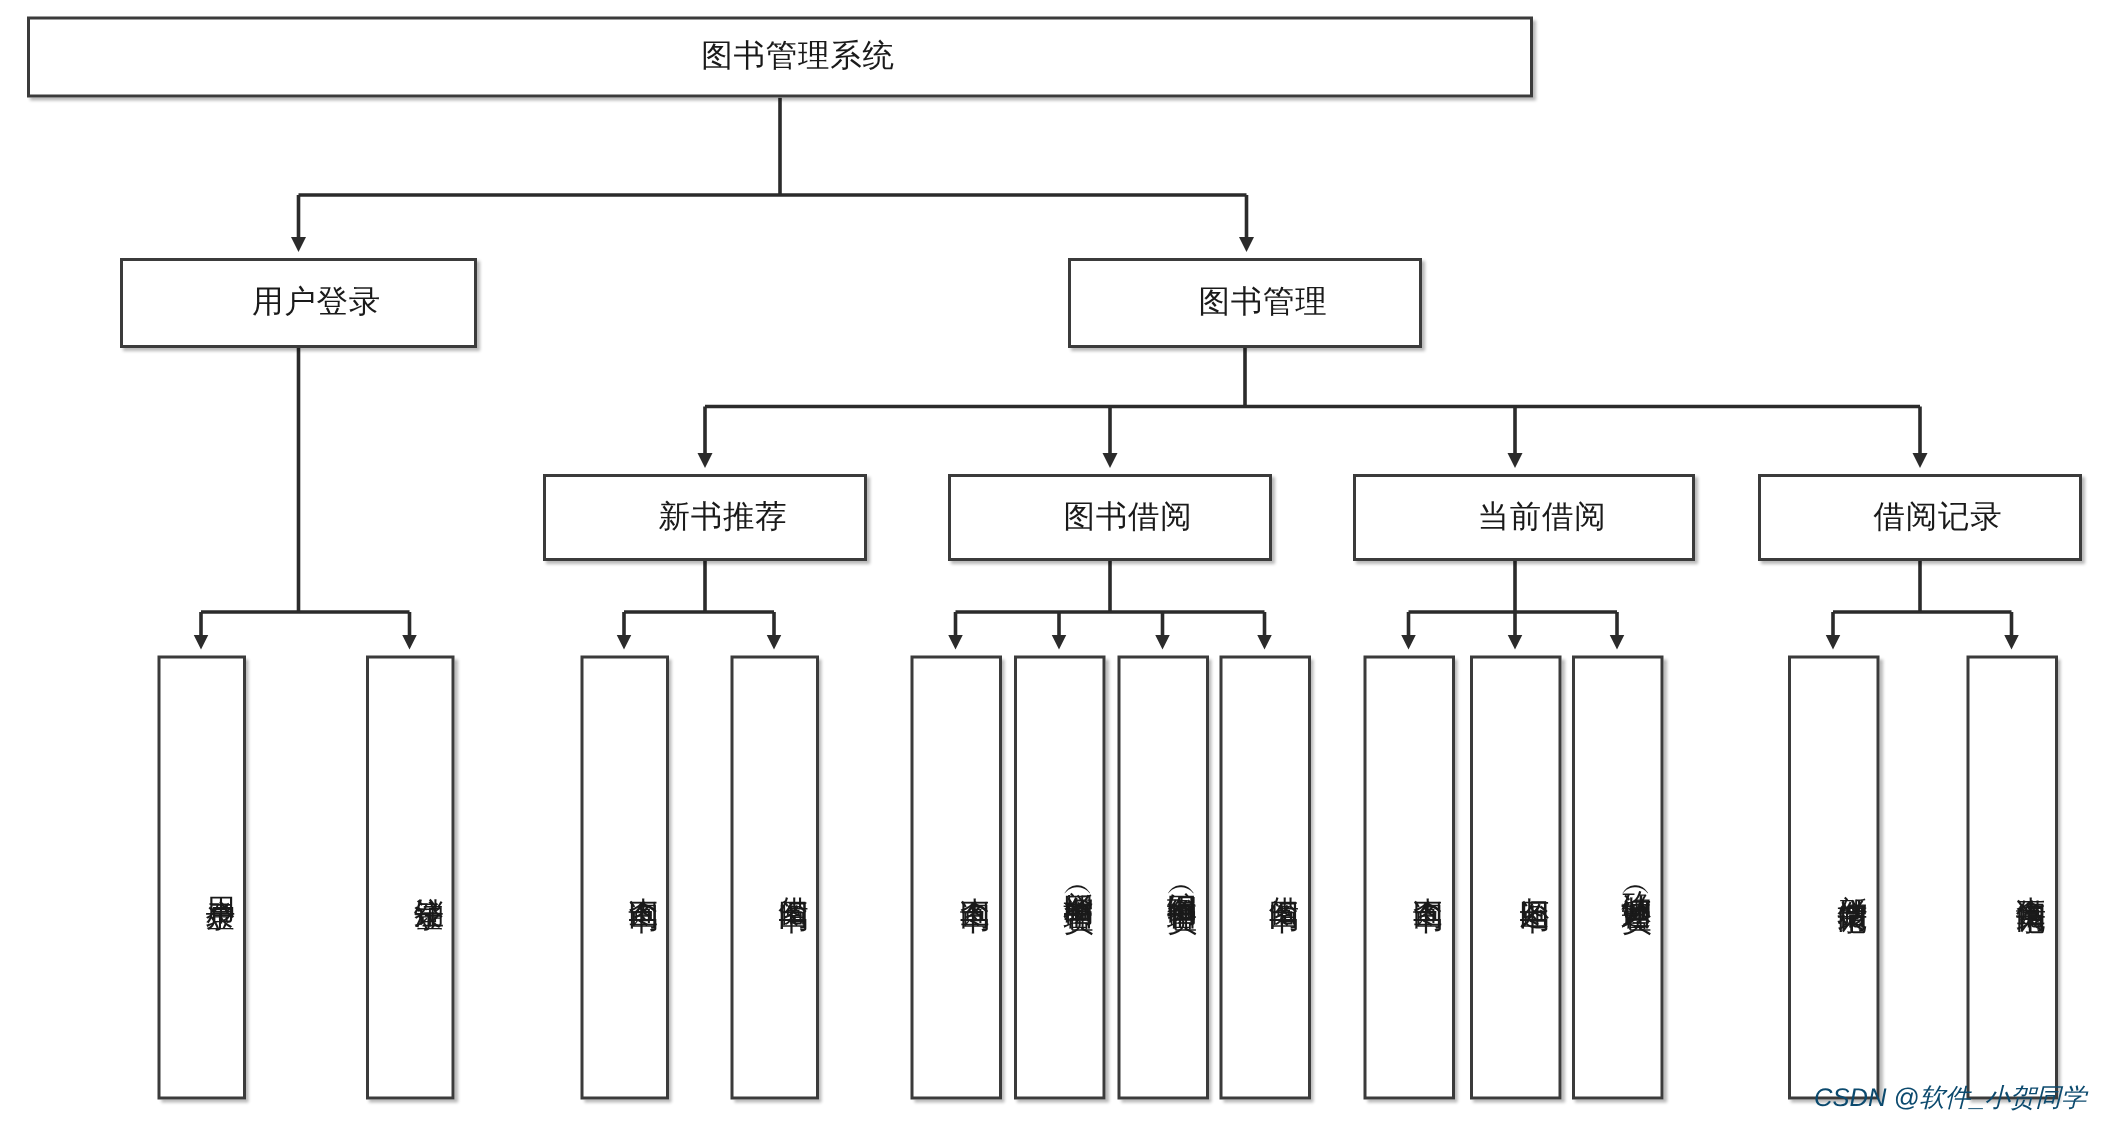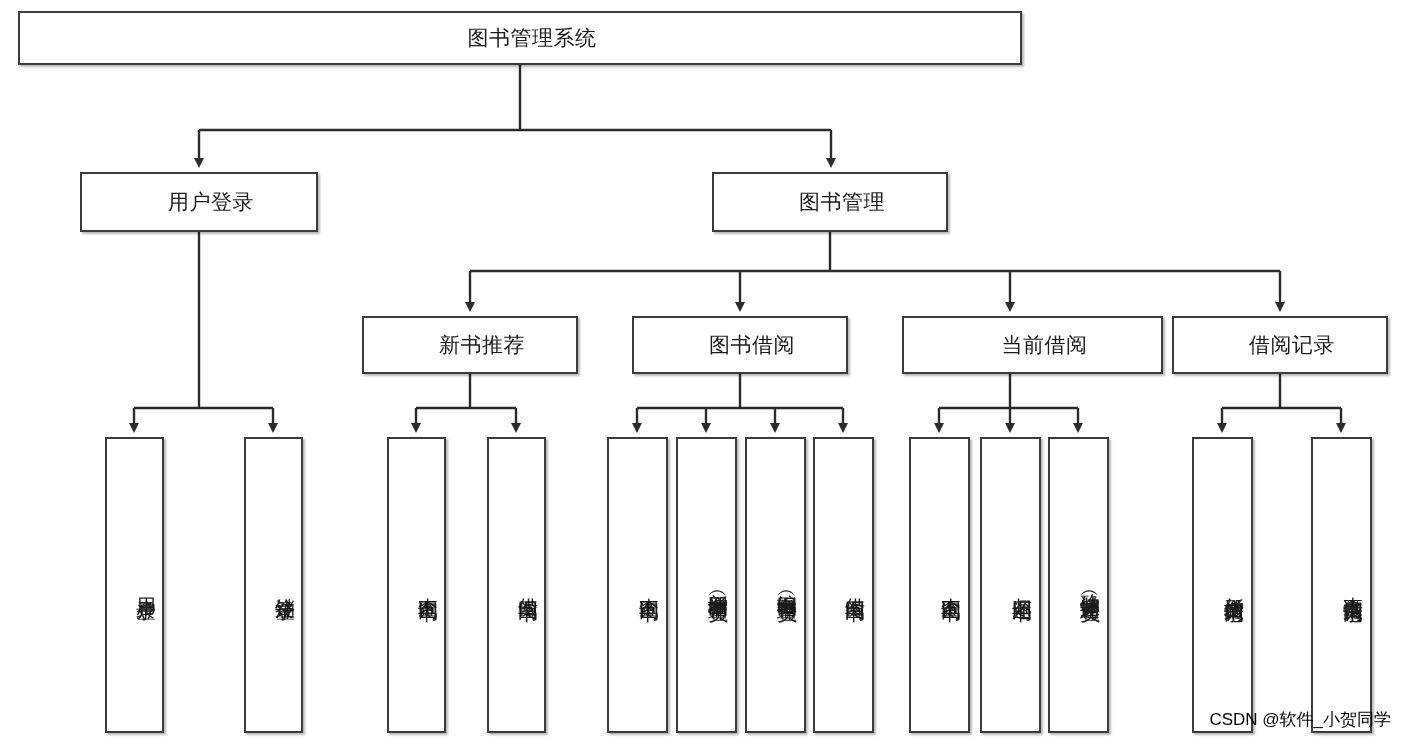--- a/index.html
+++ b/index.html
@@ -47,25 +47,26 @@
   .node-box.vertical .node-label {
     writing-mode: vertical-rl;
     text-orientation: upright;
     font-size: 20px;
     letter-spacing: 1.5px;
     line-height: 1;
   }
   .watermark {
     position: absolute;
     right: 14px;
-    bottom: 16px;
-    color: #000000;
+    bottom: 4px;
+    color: #0c4a6e;
     font-size: 17px;
     white-space: nowrap;
     user-select: none;
+    font-style: italic;
   }
 </style>
 </head>
 <body>
 
 <div id="stage">
 
   <svg id="diagram-svg" viewBox="0 0 1405 747" xmlns="http://www.w3.org/2000/svg">
     <defs>
       <marker id="arrow" markerWidth="12" markerHeight="12" refX="2" refY="5" orient="auto" markerUnits="userSpaceOnUse">
@@ -126,21 +127,21 @@
   <div class="node-box" id="box-l2-1" style="left: 712px; top: 172px; width: 236px; height: 60px; justify-content: center;">
     <span class="node-label">图书管理</span>
   </div>
 
   <div class="node-box" id="box-l3-0" style="left: 362px; top: 316px; width: 216px; height: 58px;">
     <span class="node-label">新书推荐</span>
   </div>
   <div class="node-box" id="box-l3-1" style="left: 632px; top: 316px; width: 216px; height: 58px;">
     <span class="node-label">图书借阅</span>
   </div>
-  <div class="node-box" id="box-l3-2" style="left: 902px; top: 316px; width: 261px; height: 58px;">
+  <div class="node-box" id="box-l3-2" style="left: 902px; top: 316px; width: 228px; height: 58px;">
     <span class="node-label">当前借阅</span>
   </div>
   <div class="node-box" id="box-l3-3" style="left: 1172px; top: 316px; width: 216px; height: 58px;">
     <span class="node-label">借阅记录</span>
   </div>
 
   <div class="node-box vertical" id="box-leaf-0" style="left: 105px; top: 437px; width: 59px; height: 296px;">
     <span class="node-label">用户登录</span>
   </div>
   <div class="node-box vertical" id="box-leaf-1" style="left: 244px; top: 437px; width: 59px; height: 296px;">

